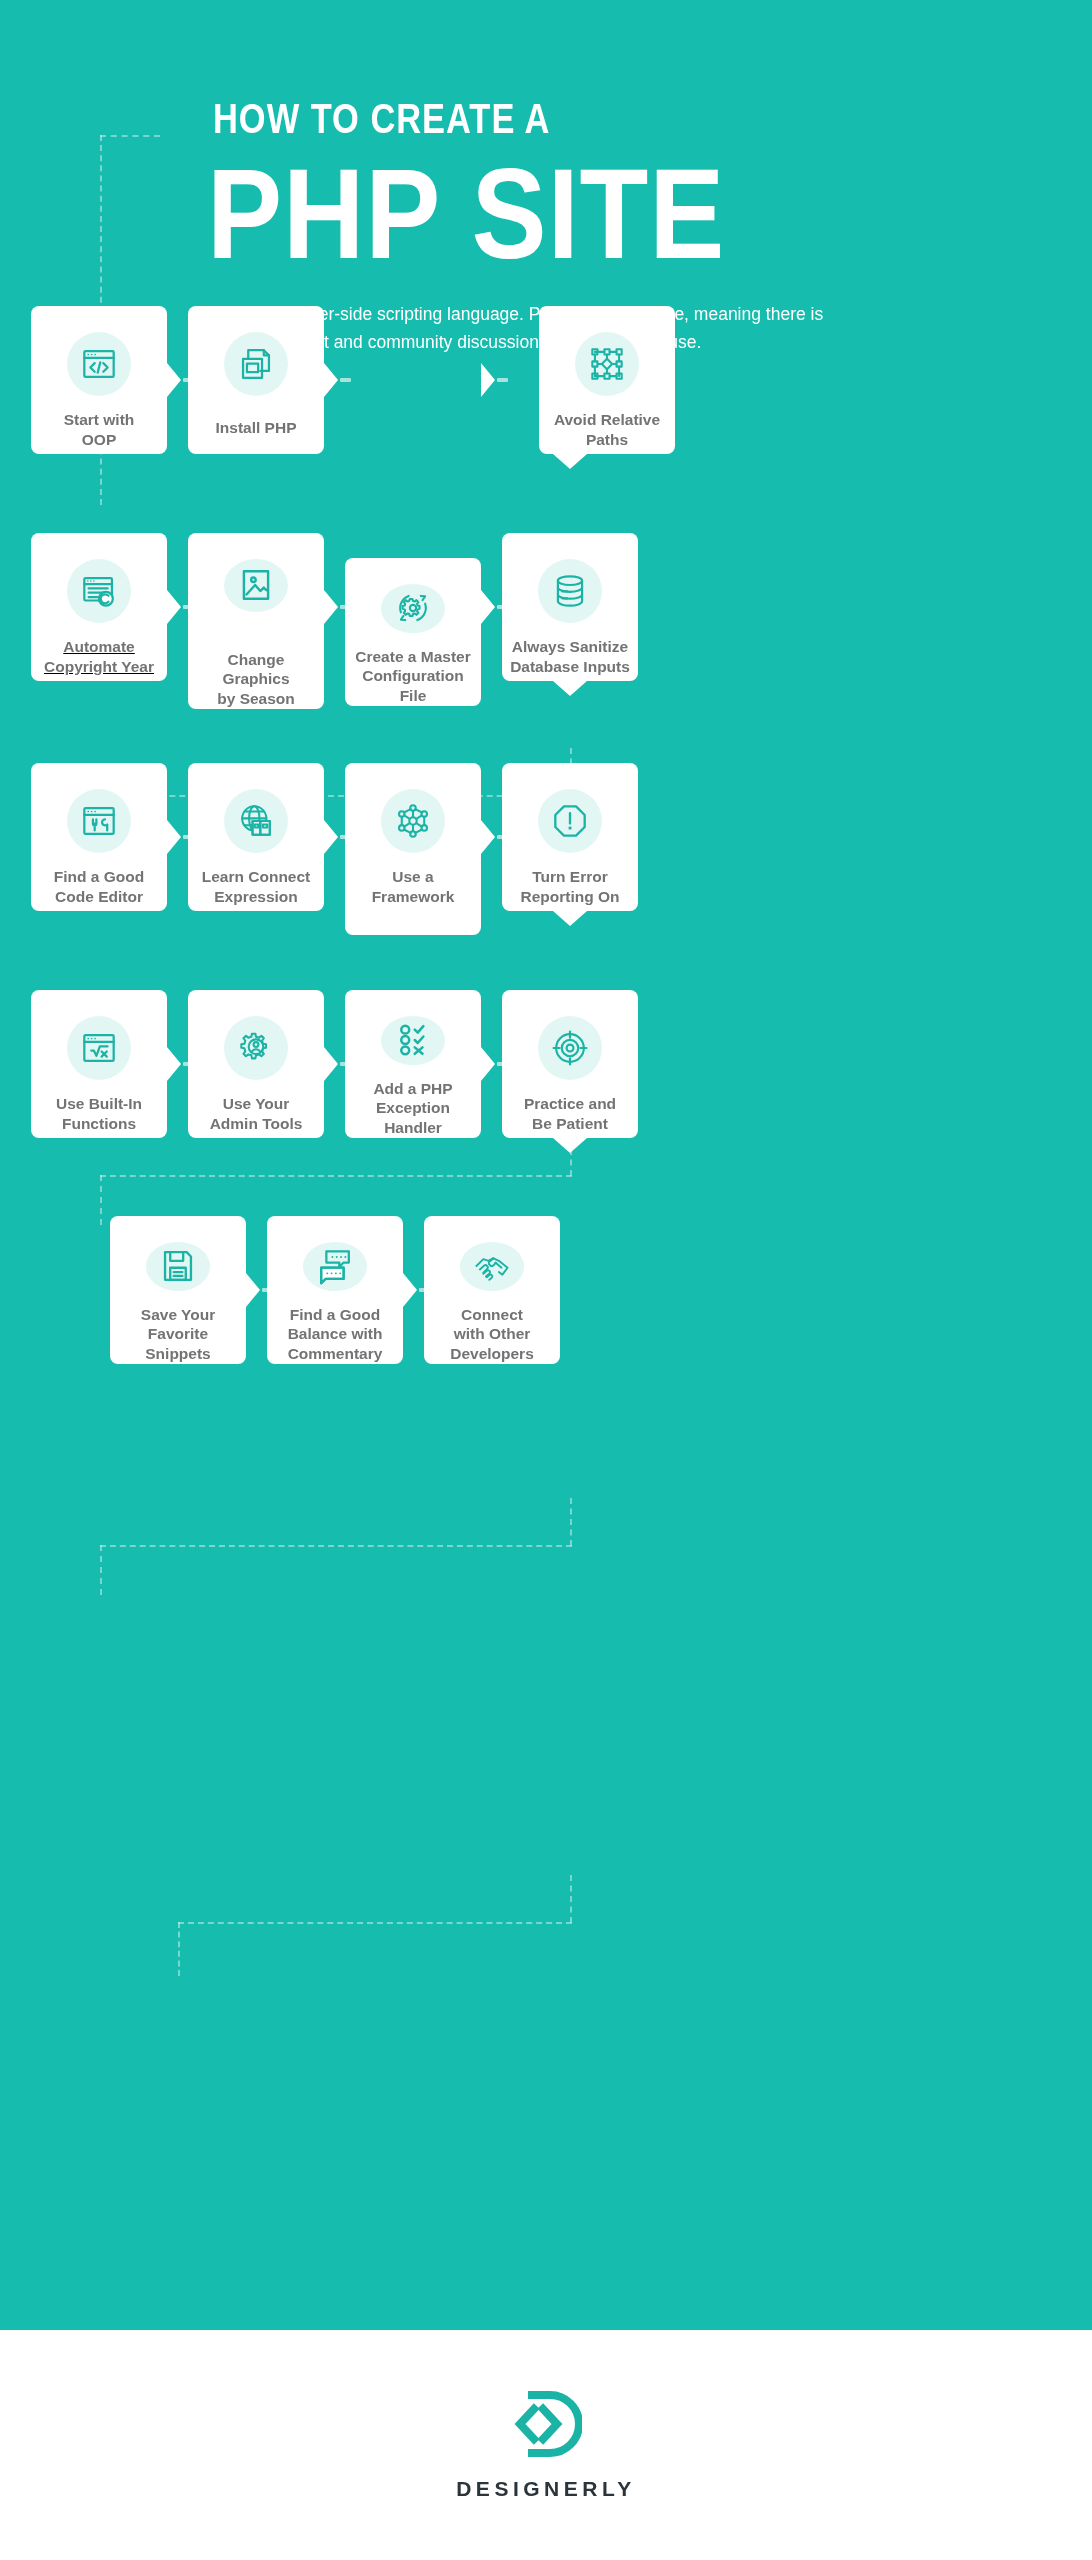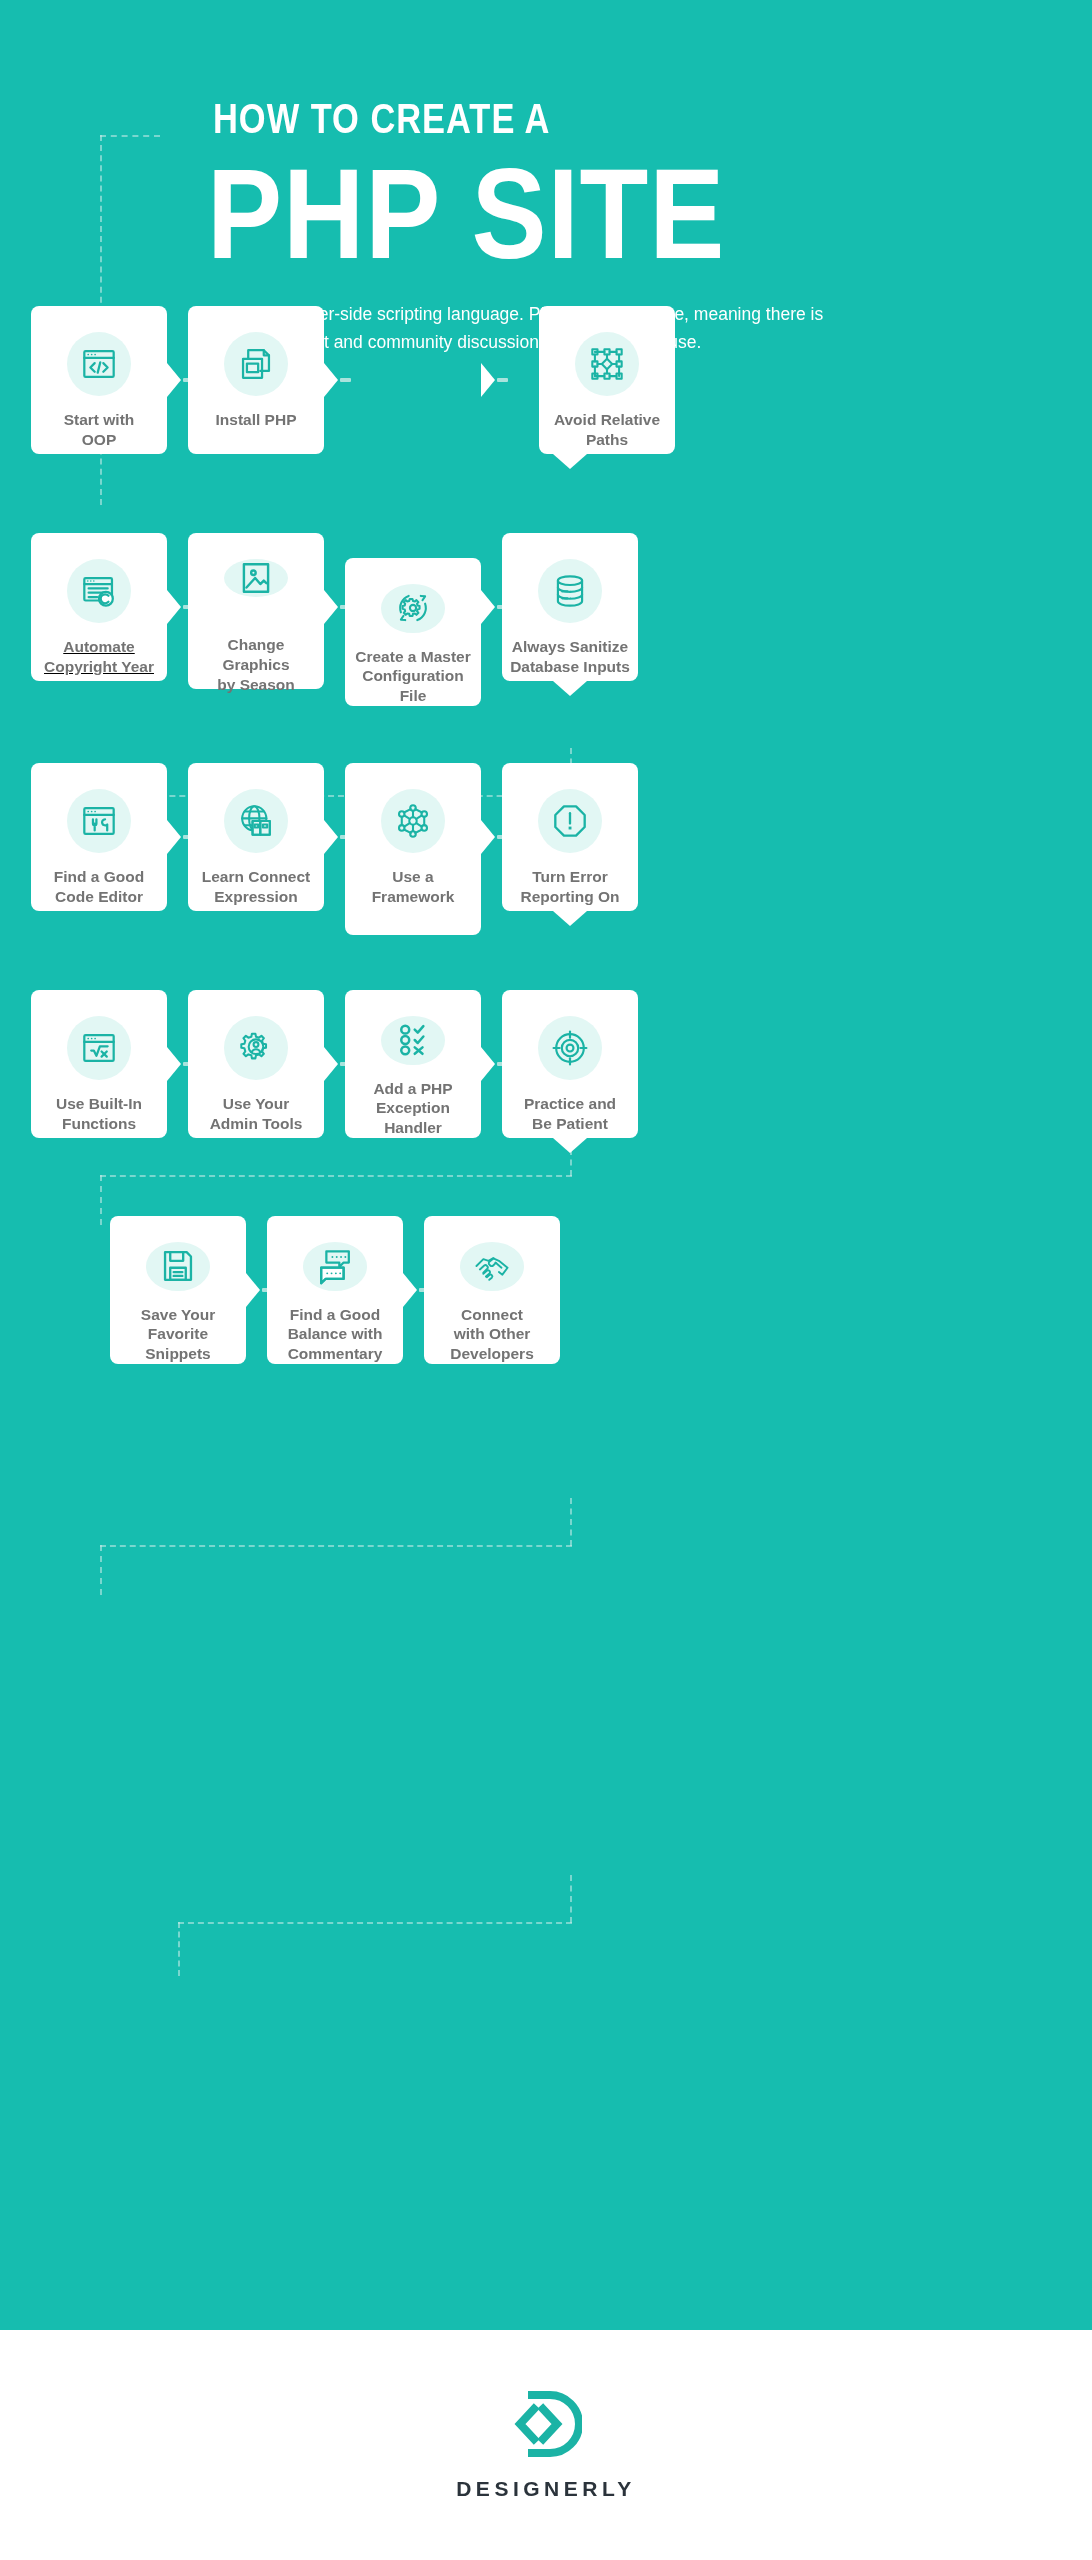--- a/index.html
+++ b/index.html
@@ -176,21 +176,21 @@
         <polyline points="27,21 32,26 27,31"></polyline>
         <line x1="23.5" y1="20" x2="20.5" y2="32"></line>
       </svg>
     </div>
     <div class="card-label">Start with
 OOP</div>
   </div>
   <div class="notch-right" style="left:167px; top:363px;"></div>
   <div class="notch-dash" style="left:183px; top:378px;"></div>
 
-  <div class="card" style="left:188px; top:306px; width:136px; height:148px;">
+  <div class="card" style="left:188px; top:306px; width:136px; height:148px;gap:8px;">
     <div class="icon-wrap">
       <svg width="38" height="38" viewBox="0 0 44 44" fill="none" stroke="#1bb3a5" stroke-width="2.6" stroke-linecap="round" stroke-linejoin="round">
         <polyline points="13,16 13,6 31,6 37,12 37,30 27,30"></polyline>
         <polyline points="31,6 31,12 37,12"></polyline>
         <rect x="7" y="16" width="22" height="22"></rect>
         <rect x="11.5" y="21.5" width="13" height="10"></rect>
       </svg>
     </div>
     <div class="card-label">Install PHP</div>
   </div>
@@ -245,21 +245,21 @@
         <circle cx="30" cy="31" r="8" fill="#ffffff"></circle>
         <path d="M33 27.5 a5.2 5.2 0 1 0 0 7"></path>
       </svg>
     </div>
     <div class="card-label">Automate
 Copyright Year</div>
   </div>
   <div class="notch-right" style="left:167px; top:590px;"></div>
   <div class="notch-dash" style="left:183px; top:605px;"></div>
 
-  <div class="card" style="left:188px; top:533px; width:136px; height:156px;gap:24px;">
+  <div class="card" style="left:188px; top:533px; width:136px; height:176px;gap:24px;">
     <div class="icon-wrap">
       <svg width="38" height="38" viewBox="0 0 44 44" fill="none" stroke="#1bb3a5" stroke-width="2.8" stroke-linecap="round" stroke-linejoin="round">
         <rect x="8" y="6" width="28" height="32"></rect>
         <circle cx="19" cy="16" r="2.6"></circle>
         <polyline points="11,33 21,22 27,29 31,25 34,28"></polyline>
       </svg>
     </div>
     <div class="card-label">Change Graphics
 by Season</div>
   </div>

